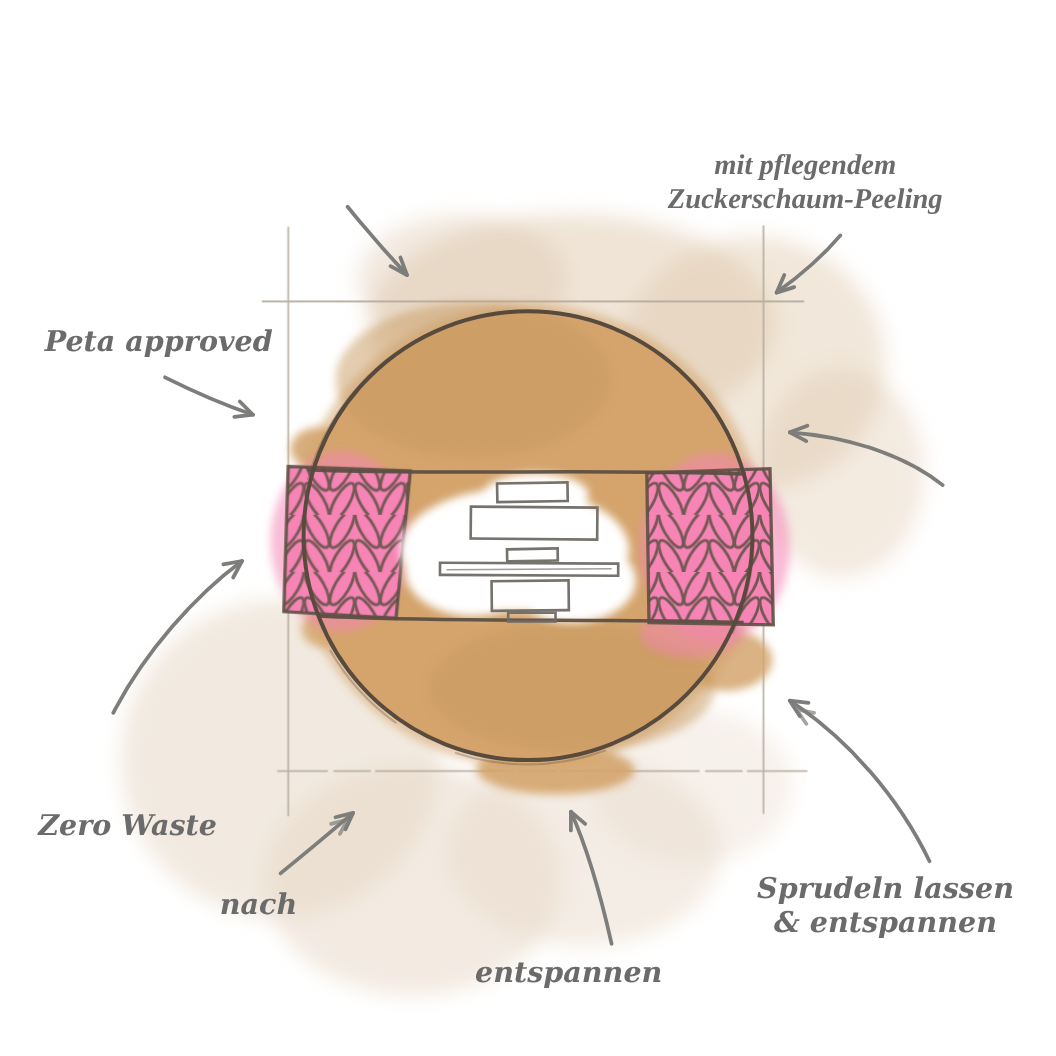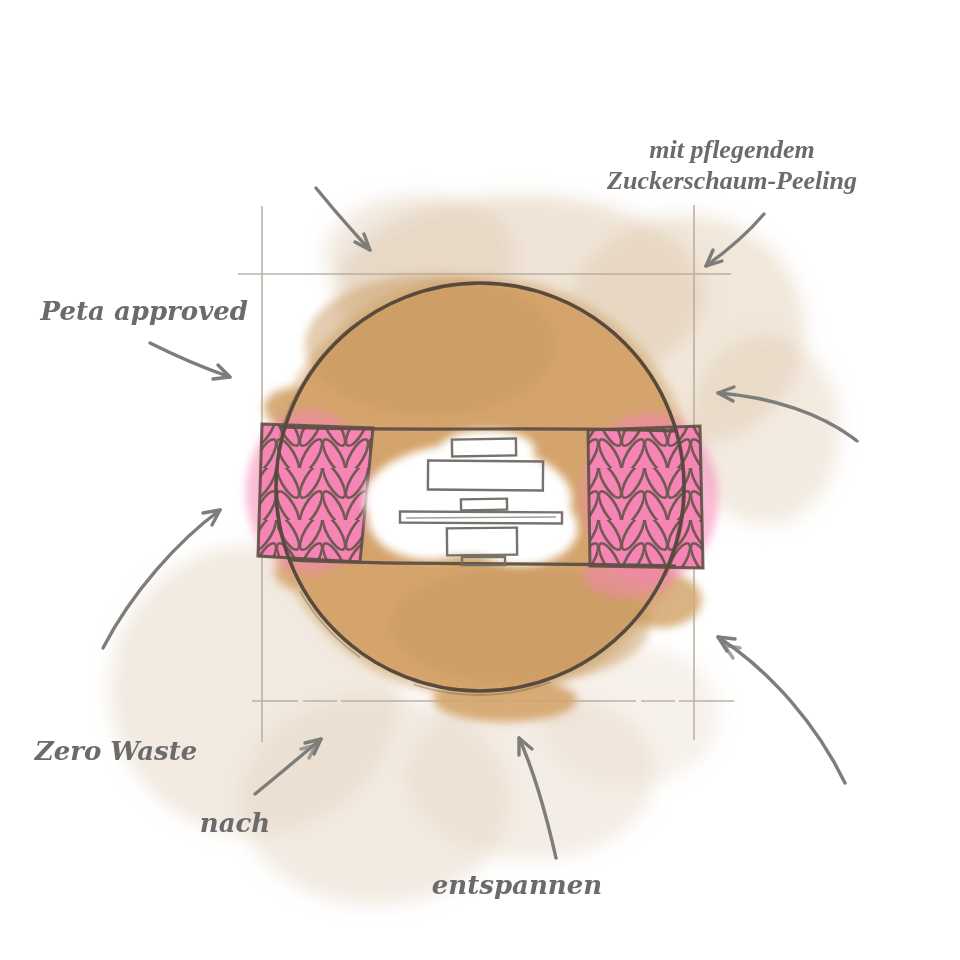--- a/index.html
+++ b/index.html
@@ -167,14 +167,16 @@
     </g>
   </svg>
 
 
   <div class="note note-peeling">mit pflegendem
 Zuckerschaum-Peeling</div>
   <div class="note note-peta">Peta approved</div>
   <div class="note note-zerowaste">Zero Waste</div>
   <div class="note note-vegan">nach</div>
   <div class="note note-plasticfree">entspannen</div>
+  <div class="note note-fizz">Sprudeln lassen
+&amp; entspannen</div>
 
 </div>
 
 </body></html>

